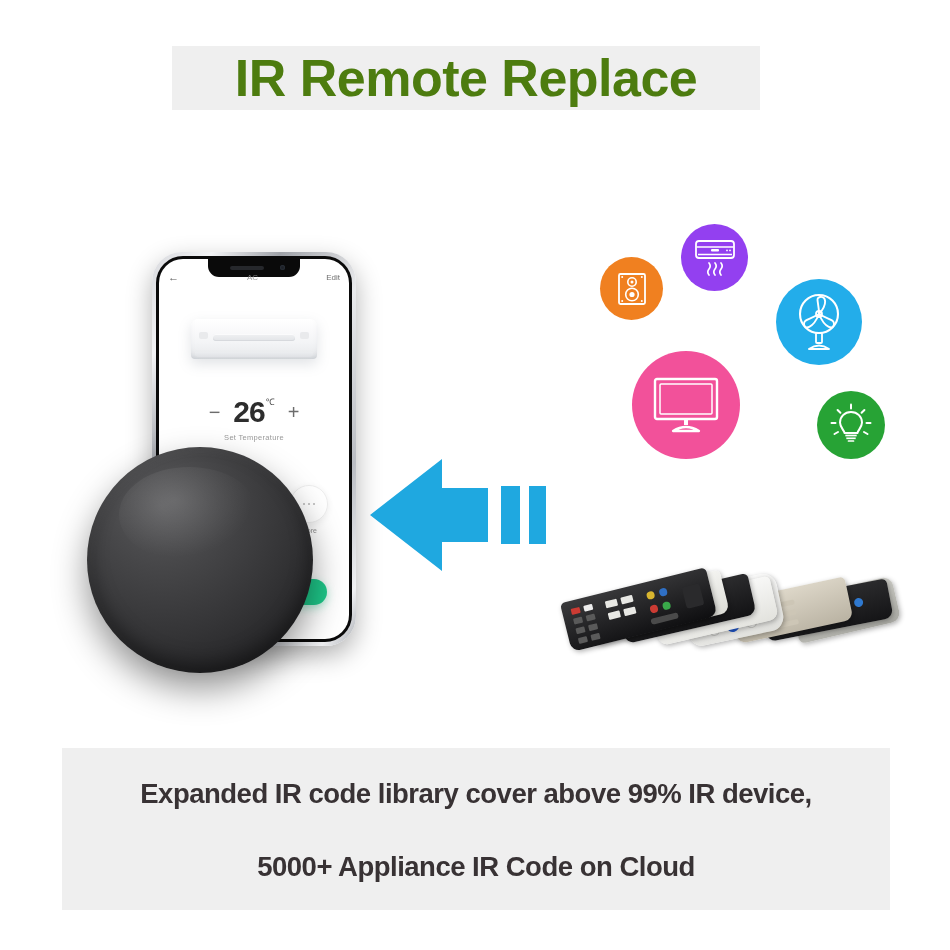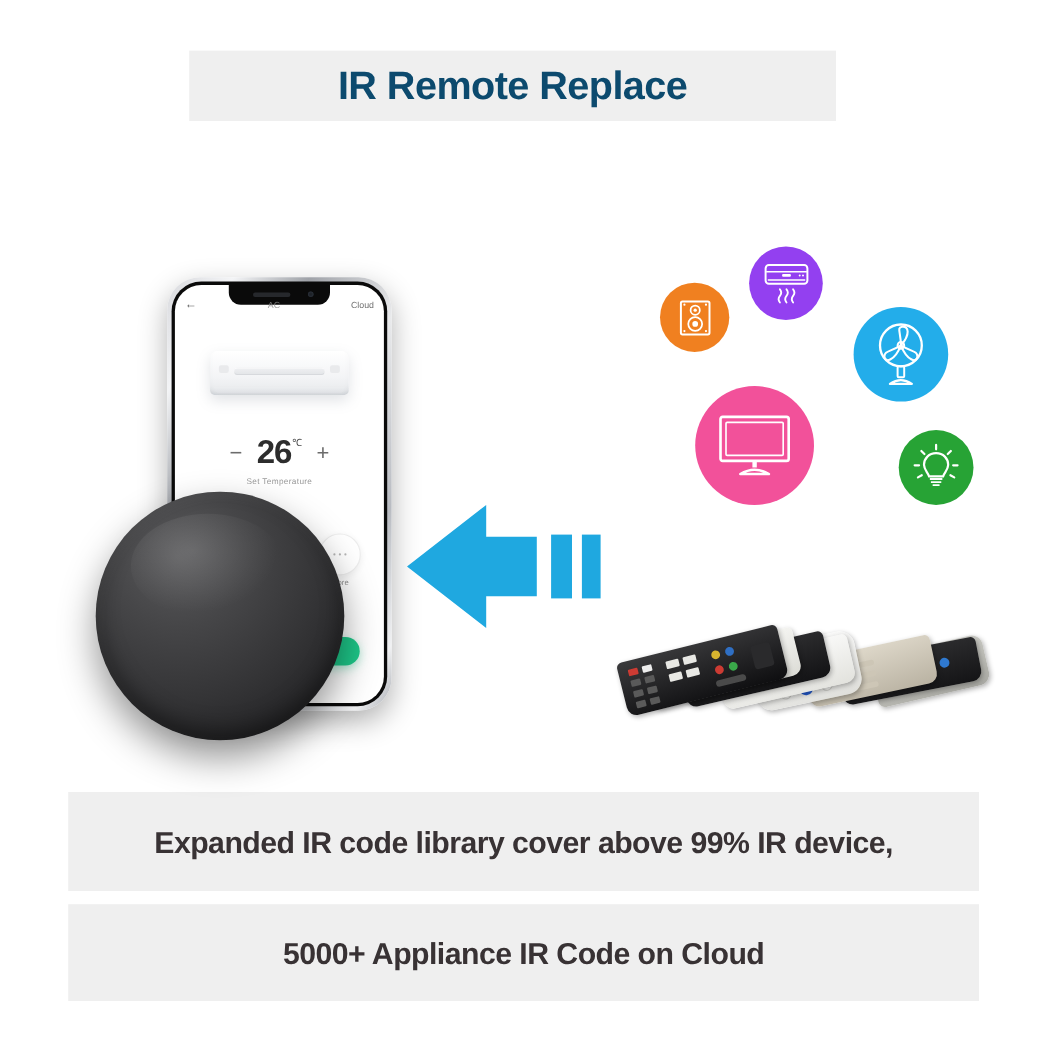--- a/index.html
+++ b/index.html
@@ -16,30 +16,30 @@
     position:absolute;
     background:#efefef;
     display:flex;align-items:center;justify-content:center;
     text-align:center;
     color:#6a6a6a;
     font-weight:700;
     letter-spacing:-0.5px;
   }
   #title-band{
     left:172px;top:46px;width:588px;height:64px;
-    font-size:36px;line-height:52px;
-    color:#0c4a6e;
+    font-size:52px;line-height:52px;
+    color:#4d7c0f;
   }
   #subtitle-band{
     left:180px;top:134px;width:594px;height:48px;
     font-size:33px;line-height:33px;
     color:#5f5f5f;
   }
   #feature-band{
-    left:62px;top:720px;width:828px;height:90px;
+    left:62px;top:748px;width:828px;height:90px;
     color:#383234;
     font-size:27.5px;line-height:33px;
     flex-direction:column;
   }
   #cloud-band{
     left:62px;top:822px;width:828px;height:88px;
     color:#383234;
     font-size:27.5px;line-height:33px;
     flex-direction:column;
   }
@@ -192,21 +192,21 @@
       <div id="phone-screen">
 
         <div id="notch">
           <span class="speaker"></span>
           <span class="cam"></span>
         </div>
 
         <div id="app-header">
           <span id="back-arrow">←</span>
           <span id="app-title">AC</span>
-          <span id="edit-btn">Cloud</span>
+          <span id="edit-btn">Edit</span>
         </div>
 
         <div id="ac-unit">
           <span class="sideL"></span>
           <span class="vent"></span>
           <span class="sideR"></span>
           <span class="lip"></span>
         </div>
 
         <div id="temp-row">

